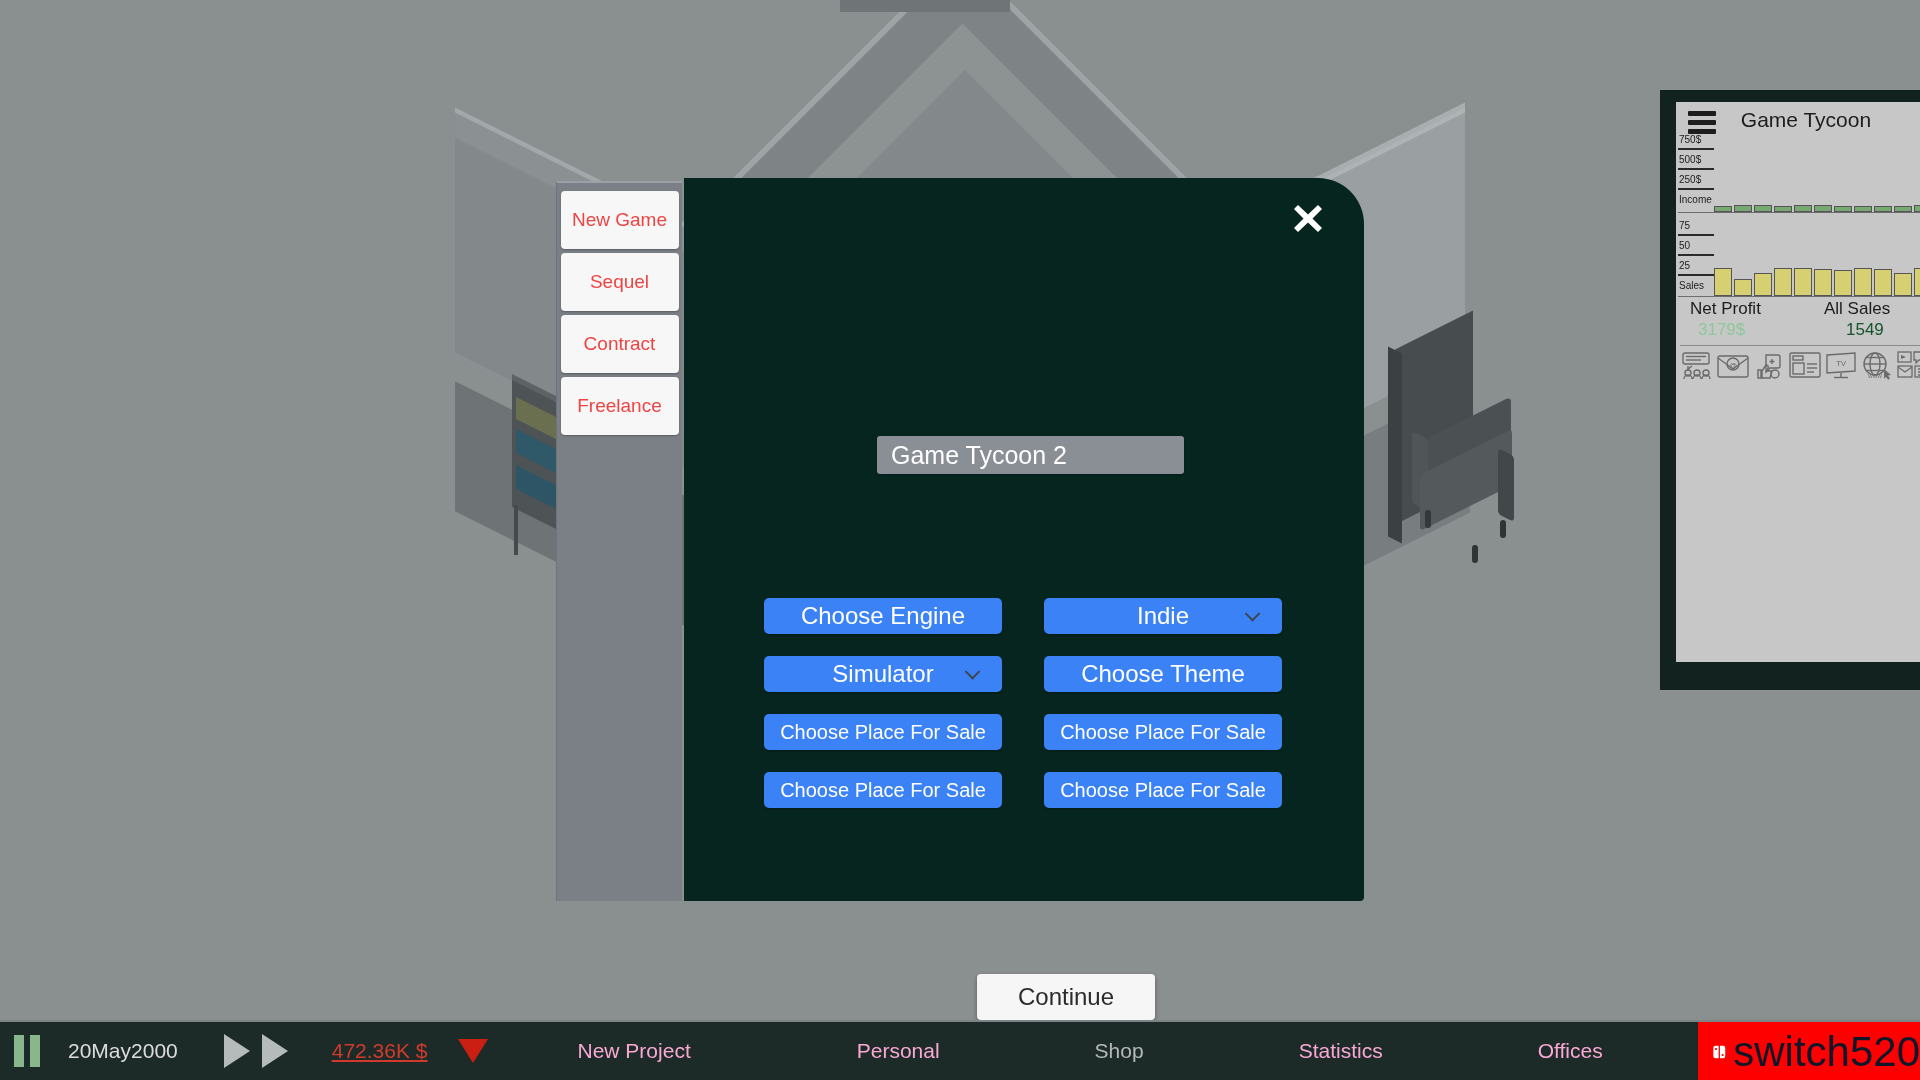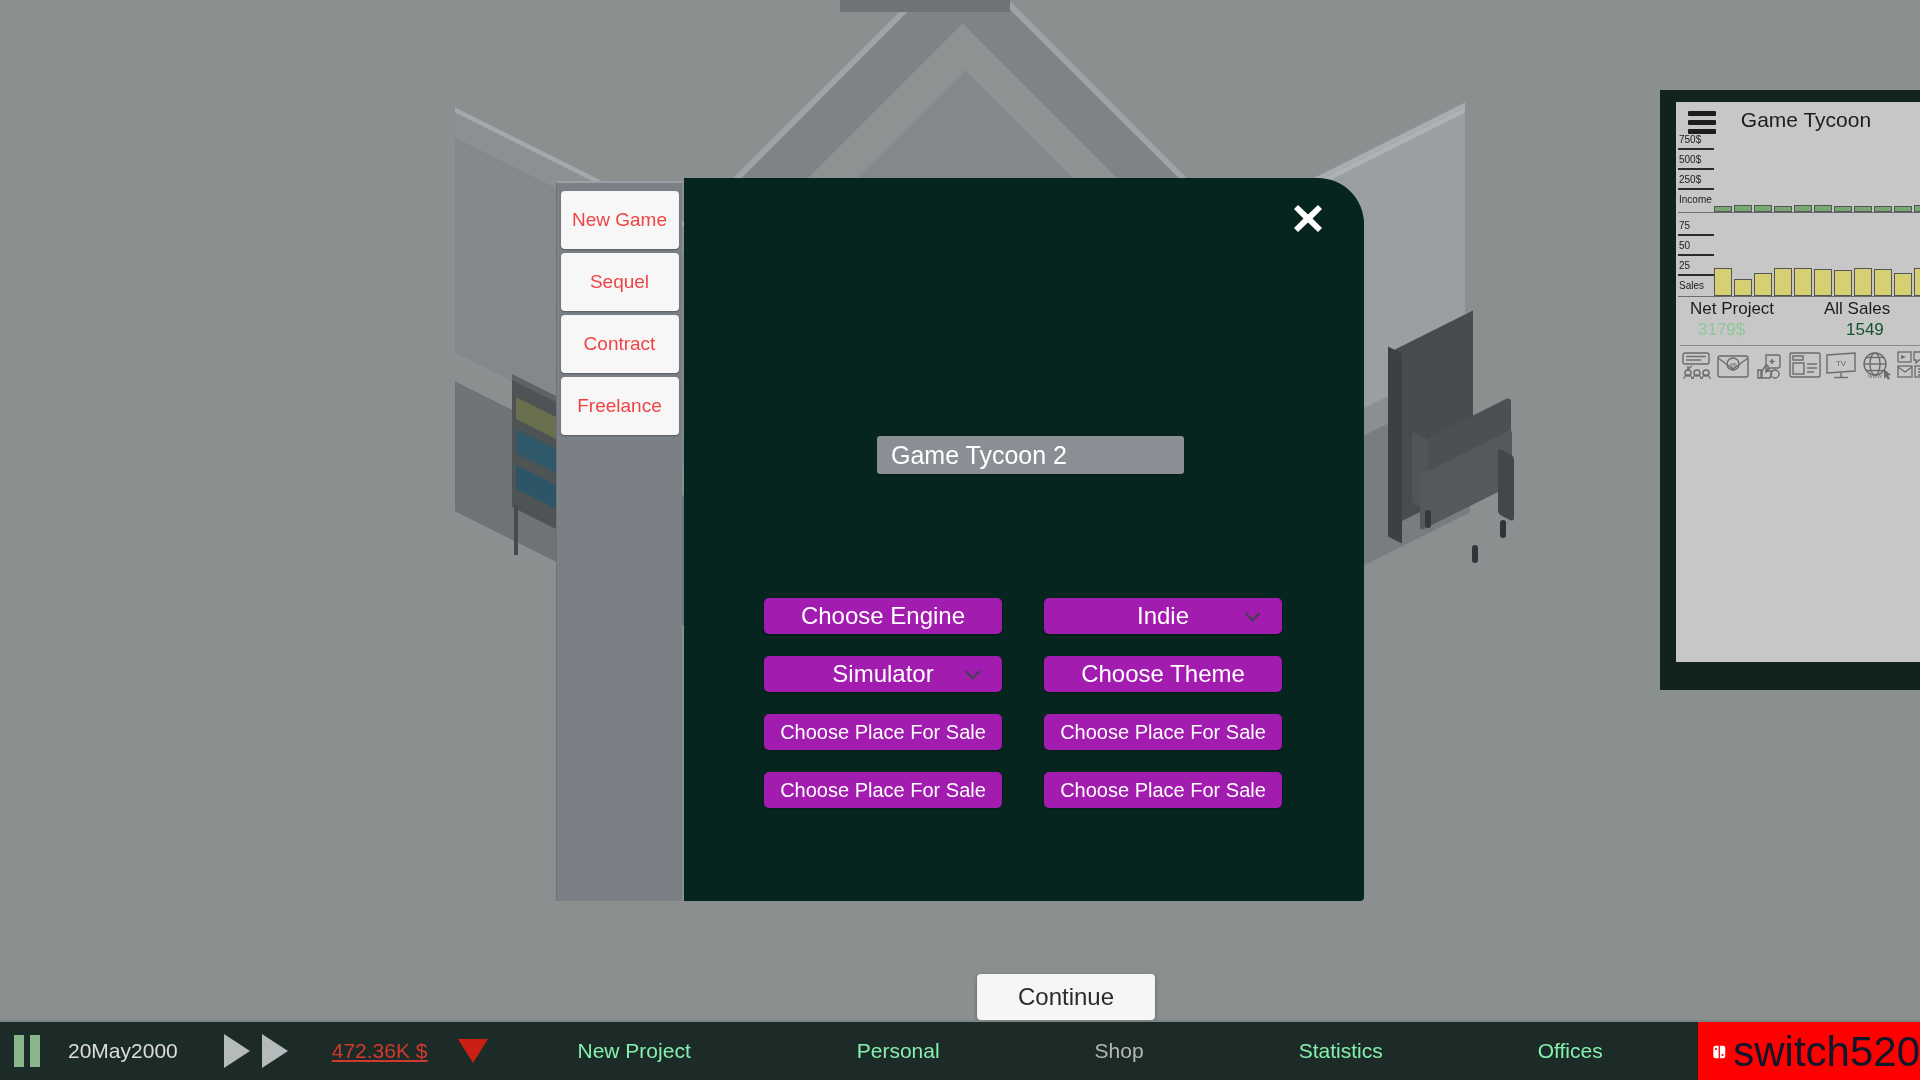--- a/index.html
+++ b/index.html
@@ -176,21 +176,21 @@
   #options-grid{
     position:absolute; left:80px; top:420px;
     width:520px;
     display:grid;
     grid-template-columns:238px 238px;
     column-gap:42px;
     row-gap:22px;
   }
   .opt{
     height:36px;
-    background:#a21caf;
+    background:#3b82f6;
     border-radius:5px;
     color:#ffffff;
     display:flex; align-items:center; justify-content:center;
     position:relative;
     cursor:pointer;
     box-shadow:0 1px 2px rgba(0,0,0,.32);
     font-size:24px;
   }
   .opt.small{ font-size:20px; }
   .opt .chev{
@@ -273,21 +273,21 @@
   #play2{ margin-left:12px; }
   #money-label{ margin-left:44px; color:#d03a2c; font-size:21px;text-decoration:underline; }
   #money-arrow{
     margin-left:30px;
     width:0;height:0;
     border-left:15px solid transparent;
     border-right:15px solid transparent;
     border-top:24px solid #cc1f14;
   }
   .nav-item{
-    color:#86efac; font-size:21px; cursor:pointer;
+    color:#f9a8d4; font-size:21px; cursor:pointer;
   }
   #nav-new-project{ margin-left:90px; }
   #nav-personal{ margin-left:166px; }
   #nav-shop{ margin-left:155px; color:#b4b8b9; }
   #nav-statistics{ margin-left:155px; }
   #nav-offices{ margin-left:155px; }
 
   #watermark{
     position:absolute; right:0; top:0; height:60px; width:222px;
     background:#ff0000;
@@ -450,21 +450,21 @@
         <div class="bar" style="height: 28px; background: rgb(214, 208, 114);"></div>
         <div class="bar" style="height: 28px; background: rgb(214, 208, 114);"></div>
         <div class="bar" style="height: 27px; background: rgb(214, 208, 114);"></div>
         <div class="bar" style="height: 26px; background: rgb(214, 208, 114);"></div>
         <div class="bar" style="height: 28px; background: rgb(214, 208, 114);"></div>
         <div class="bar" style="height: 27px; background: rgb(214, 208, 114);"></div>
         <div class="bar" style="height: 23px; background: rgb(214, 208, 114);"></div>
         <div class="bar" style="height: 28px; background: rgb(214, 208, 114);"></div>
       </div>
 
-    <div id="netprofit-label">Net Project</div>
+    <div id="netprofit-label">Net Profit</div>
     <div id="allsales-label">All Sales</div>
     <div id="netprofit-value">3179$</div>
     <div id="allsales-value">1549</div>
     <div id="value-rule"></div>
 
     <div id="icon-row">
       <div class="ico">
         <svg width="34" height="30" viewBox="0 0 34 30" fill="none" stroke="#6b6b6b" stroke-width="1.4">
           <rect x="3" y="3" width="26" height="11" rx="2"></rect>
             <path d="M8 16 l0 3 4-3"></path>

